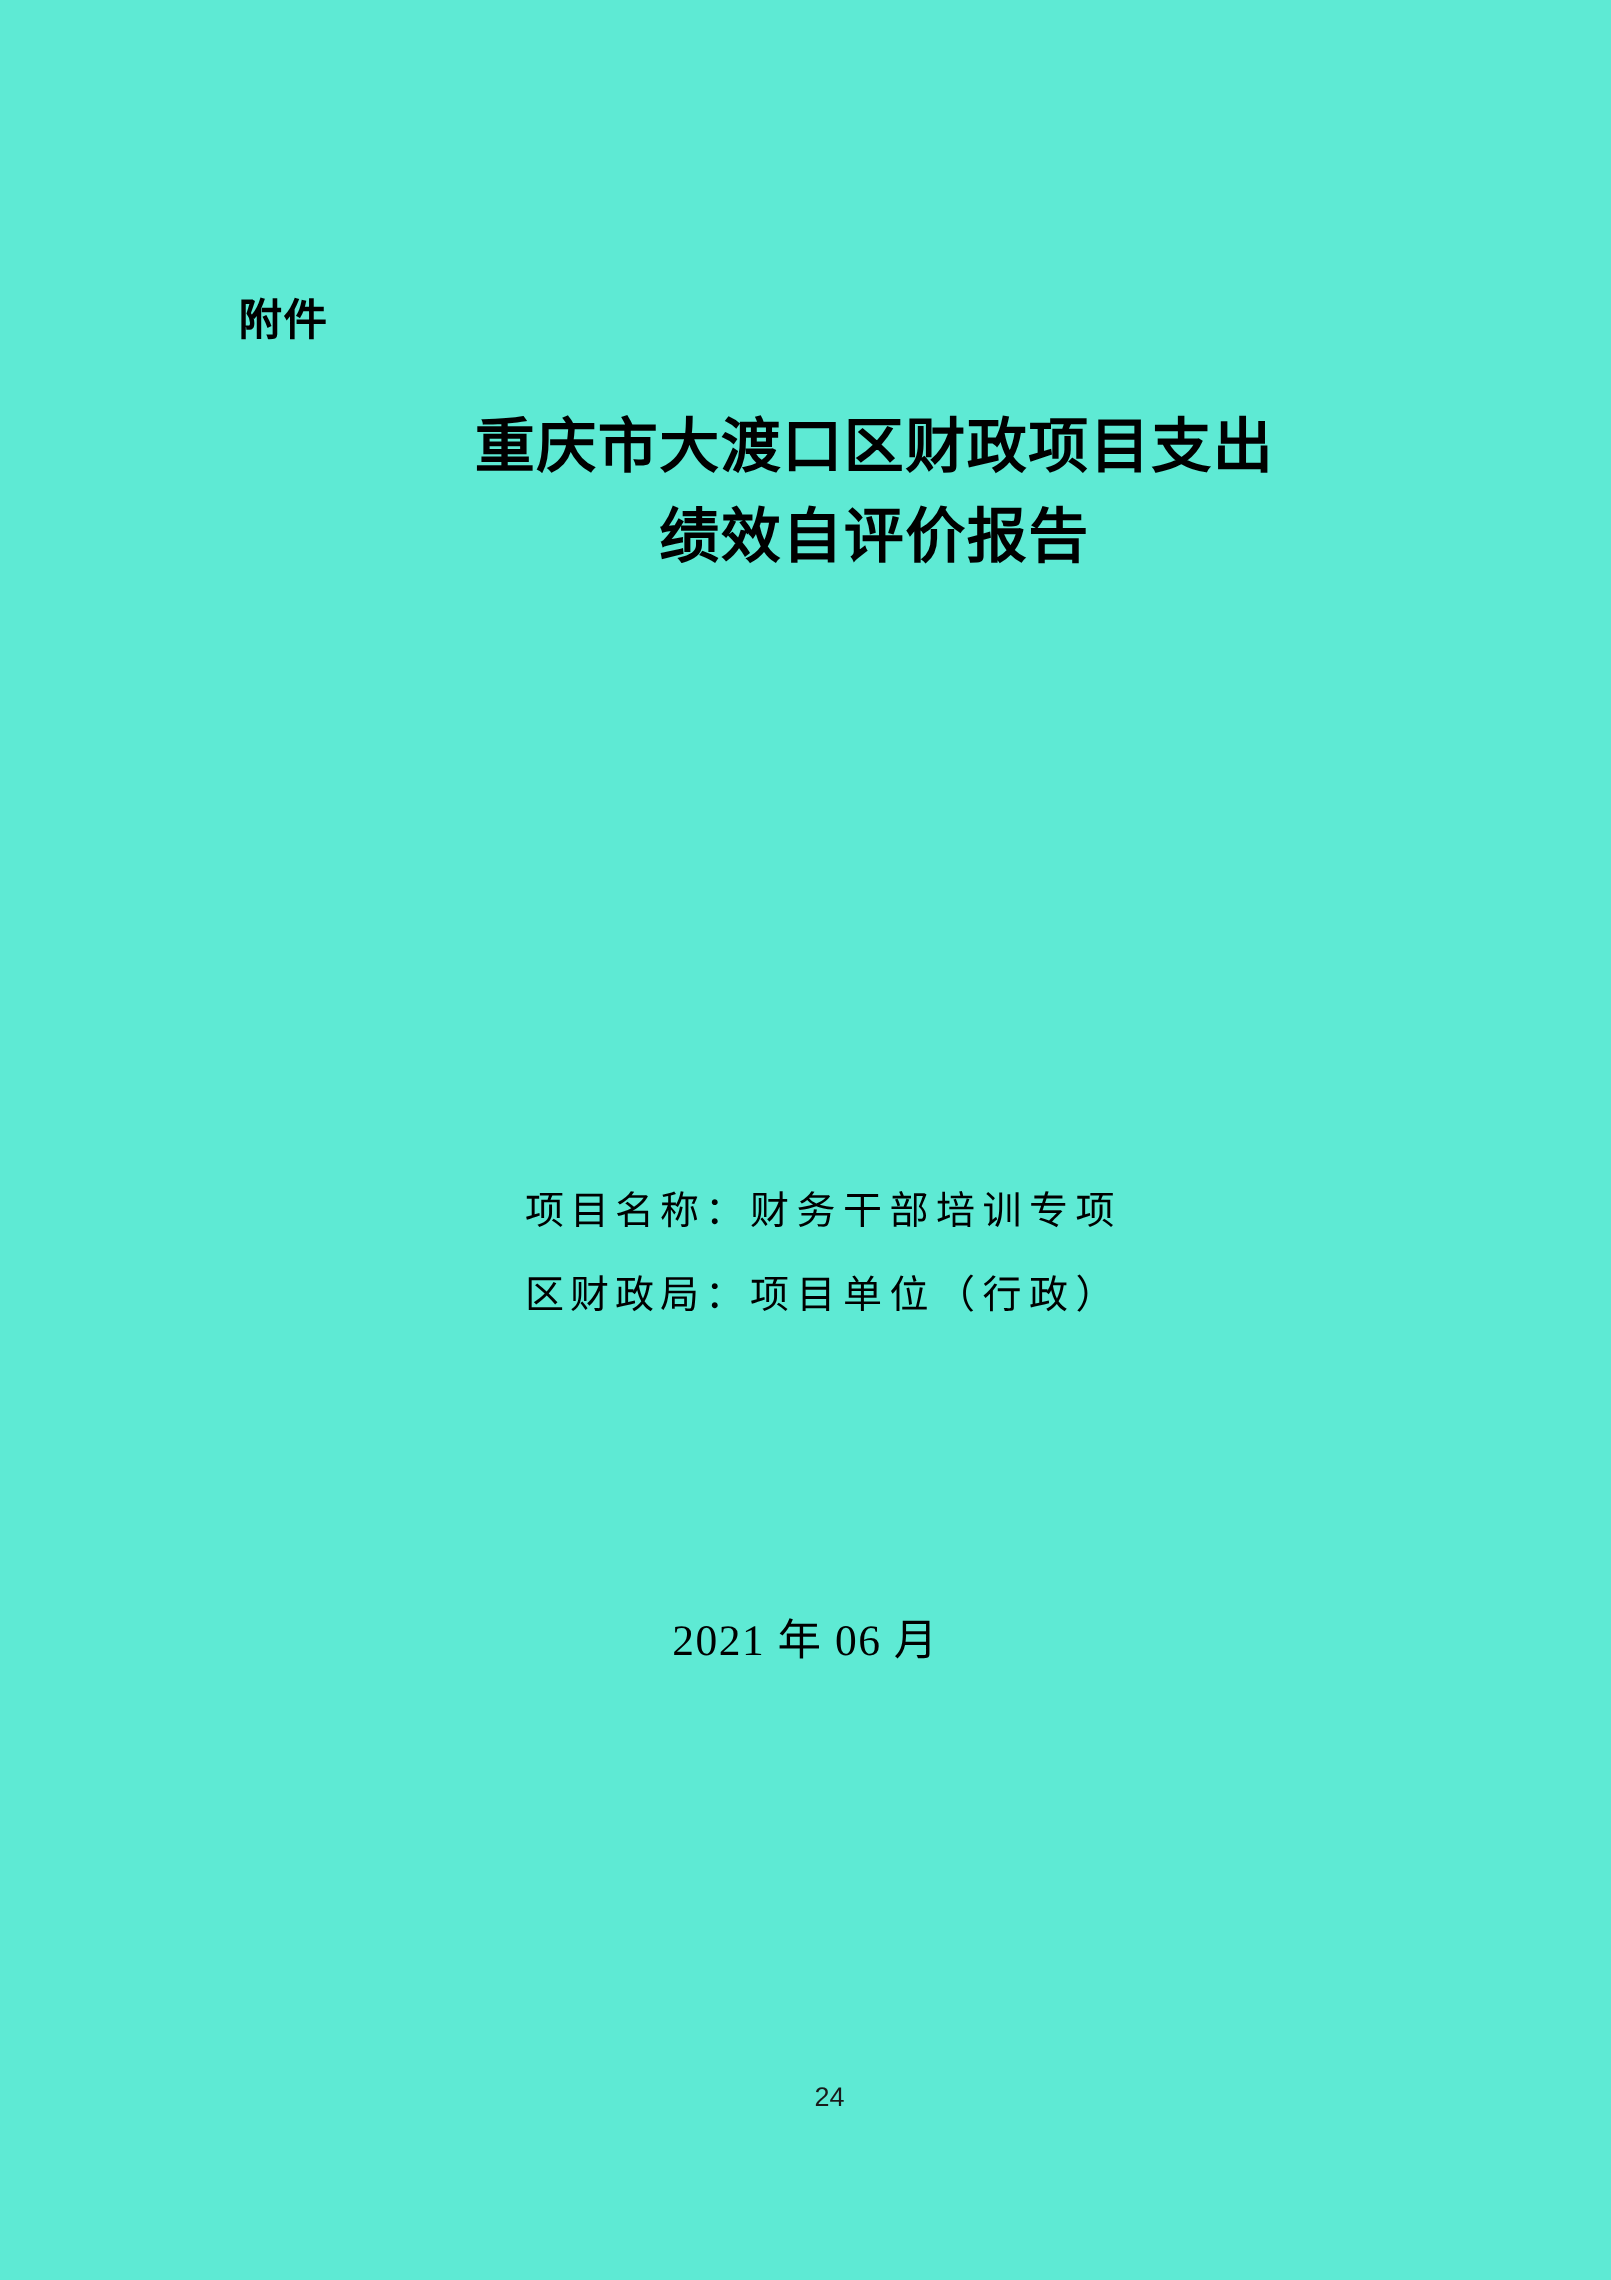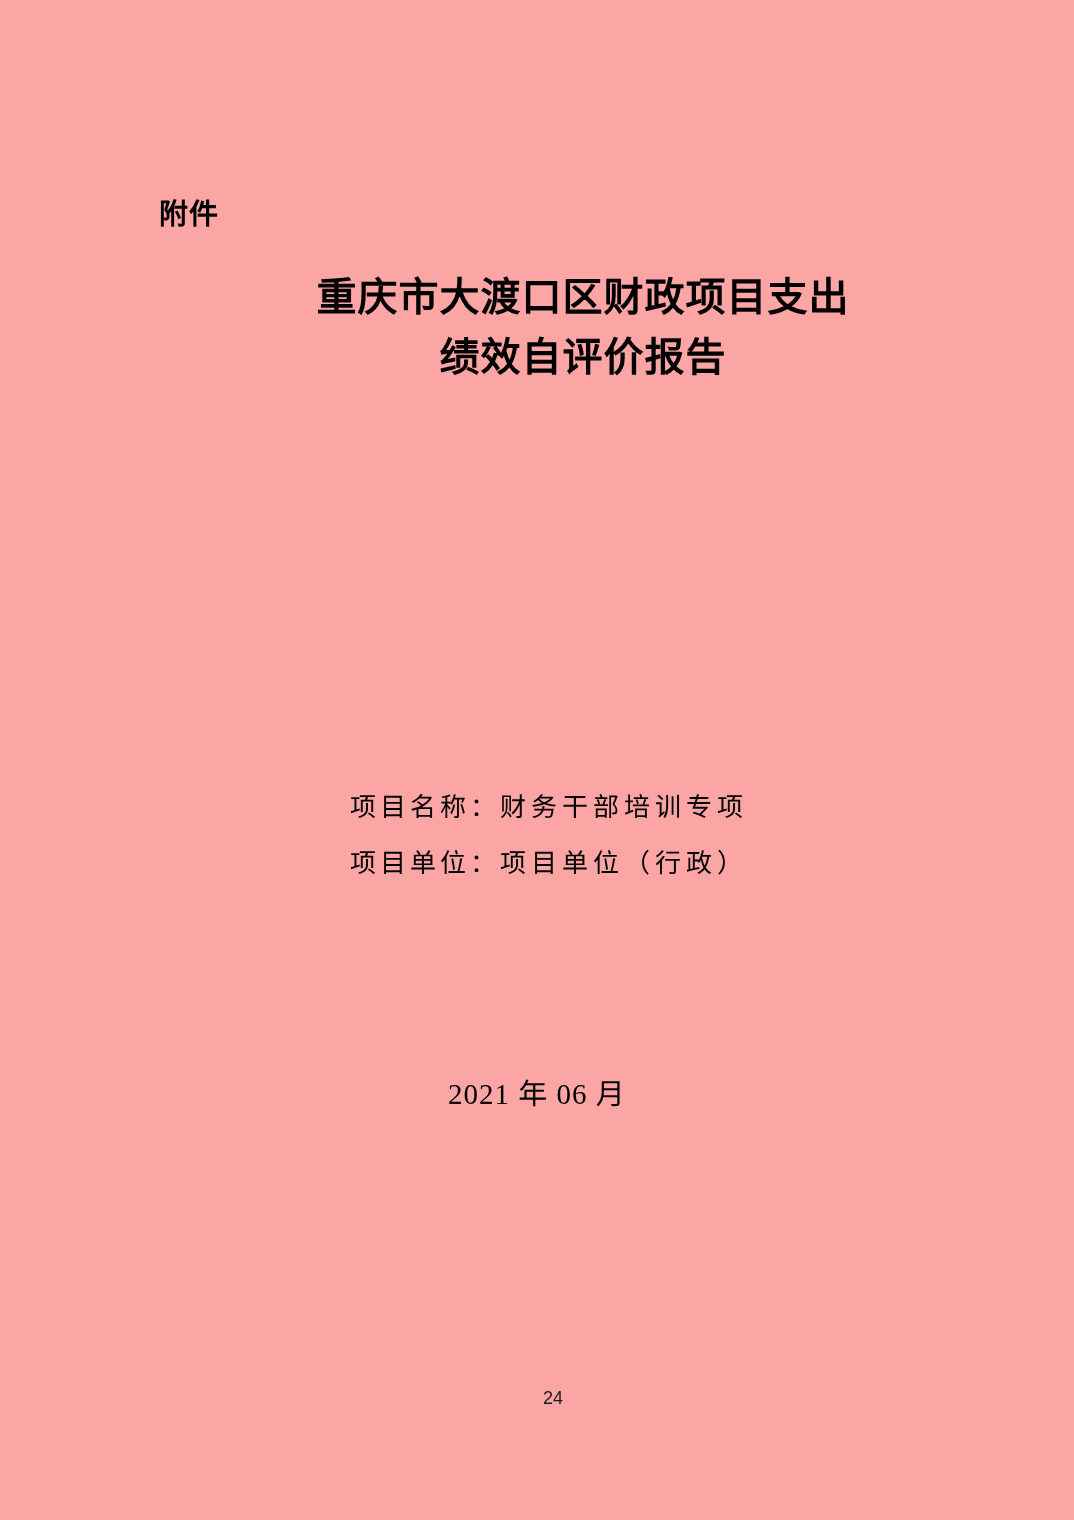--- a/index.html
+++ b/index.html
@@ -5,21 +5,21 @@
 <style>
   html, body {
     margin: 0;
     padding: 0;
     background: #ffffff;
   }
   .page {
     position: relative;
     width: 1074px;
     height: 1520px;
-    background: #fca5a5;
+    background: #5eead4;
     overflow: hidden;
     color: #000000;
   }
 
   
   .attachment-label {
     position: absolute;
     left: 159px;
     top: 196px;
     font-family: "Liberation Sans", sans-serif;
@@ -107,21 +107,21 @@
   <div class="doc-title">
     <div>重庆市大渡口区财政项目支出</div>
     <div>绩效自评价报告</div>
   </div>
 
   <div class="fields">
     <div class="field-row">
       <span class="field-label">项目名称：</span><span class="field-value">财务干部培训专项</span>
     </div>
     <div class="field-row">
-      <span class="field-label">项目单位：</span><span class="field-value">项目单位（行政）</span>
+      <span class="field-label">区财政局：</span><span class="field-value">项目单位（行政）</span>
     </div>
   </div>
 
   <div class="doc-date">2021 年 06 月</div>
 
   <div class="page-number">24</div>
 
 </div>
 
 </body></html>

